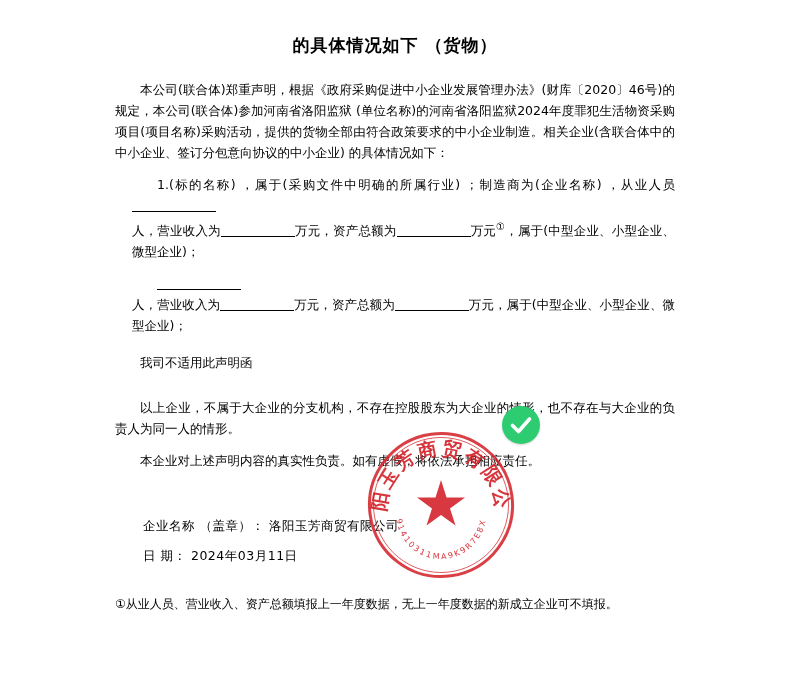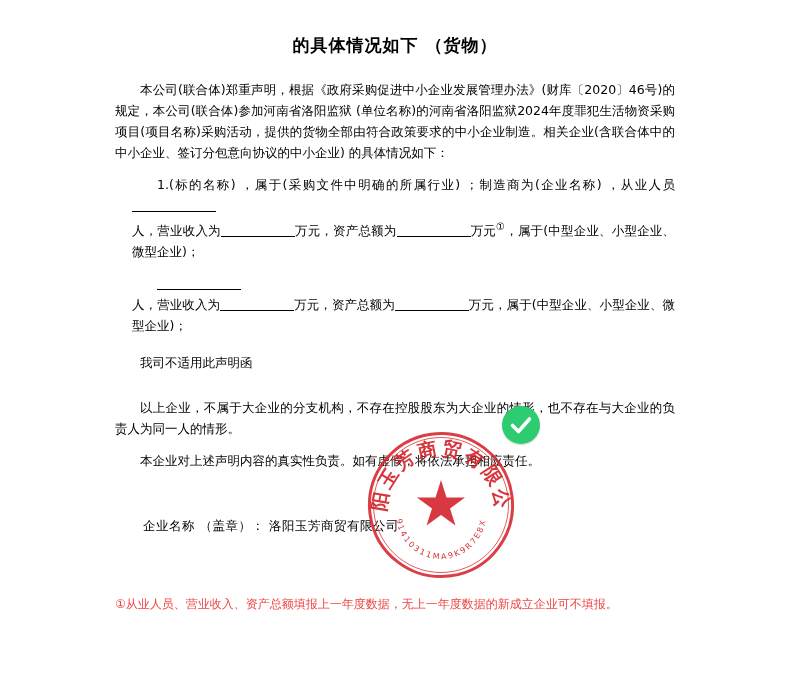--- a/index.html
+++ b/index.html
@@ -70,21 +70,21 @@
     line-height: 30px;
   }
   .sign-row {
     letter-spacing: 0.5px;
   }
   .footnote {
     position: absolute;
     left: 115px;
     top: 562px;
     font-size: 12px;
-    color: #ef4444;
+    color: #000000;
   }
   
   .seal {
     position: absolute;
     left: 368px;
     top: 398px;
     width: 146px;
     height: 146px;
     pointer-events: none;
   }
@@ -174,20 +174,24 @@
     <p class="notapply">我司不适用此声明函</p>
 
     <p class="para">以上企业，不属于大企业的分支机构，不存在控股股东为大企业的情形，也不存在与大企业的负责人为同一人的情形。</p>
 
     <p class="para">本企业对上述声明内容的真实性负责。如有虚假，将依法承担相应责任。</p>
 
     <div class="sign-block">
       <div class="sign-row">
         <span>企业名称 （盖章）：</span>
         <span>洛阳玉芳商贸有限公司</span>
+      </div>
+      <div class="sign-row">
+        <span>日  期：</span>
+        <span>2024年03月11日</span>
       </div>
     </div>
 
   </div>
 
   <div class="seal">
     <div class="ring"></div>
     <div class="ring2"></div>
     <div class="star"></div>
     <svg width="146" height="146" viewBox="0 0 146 146">

